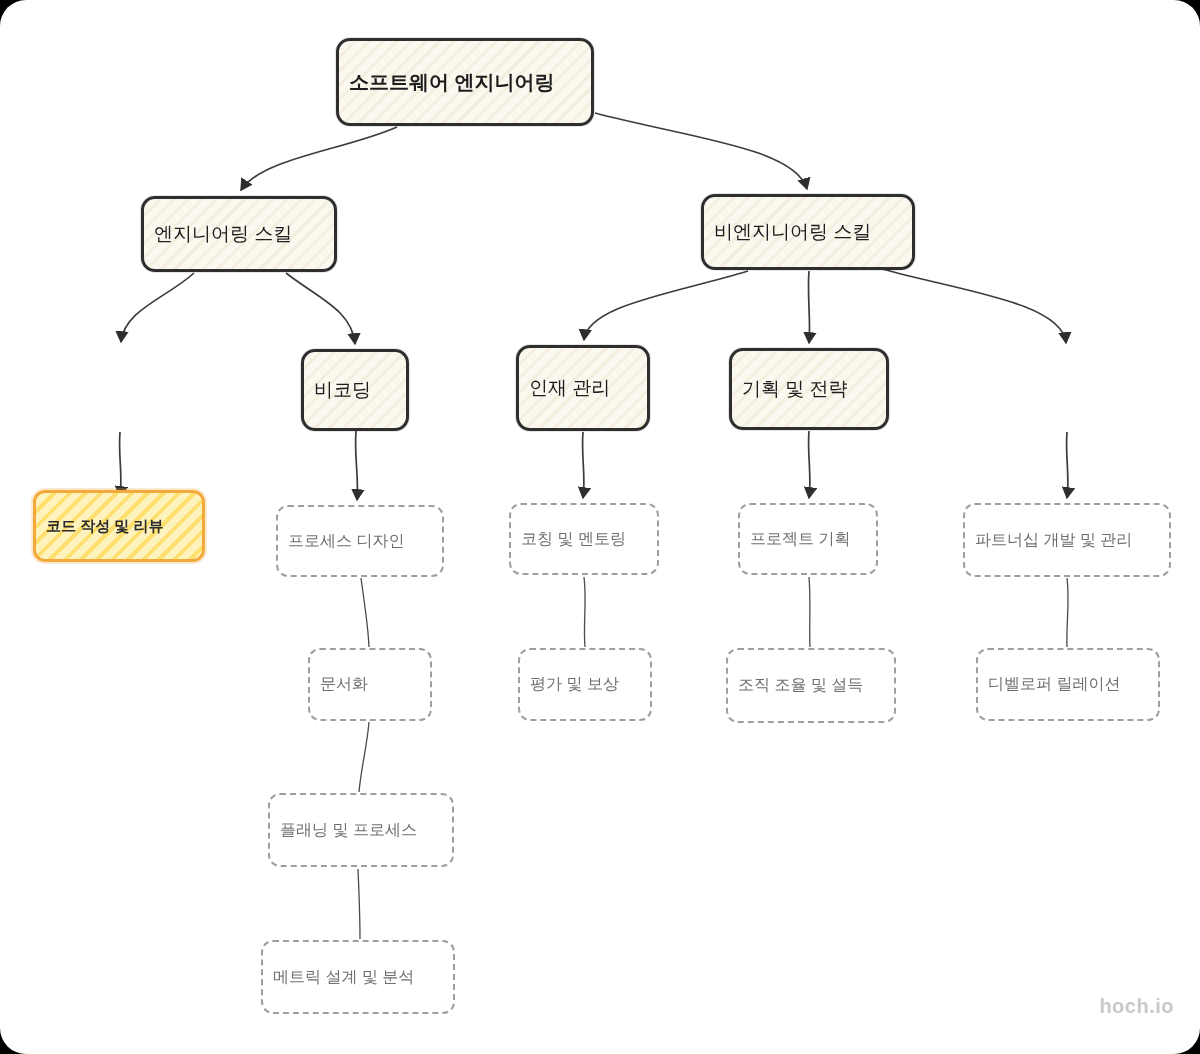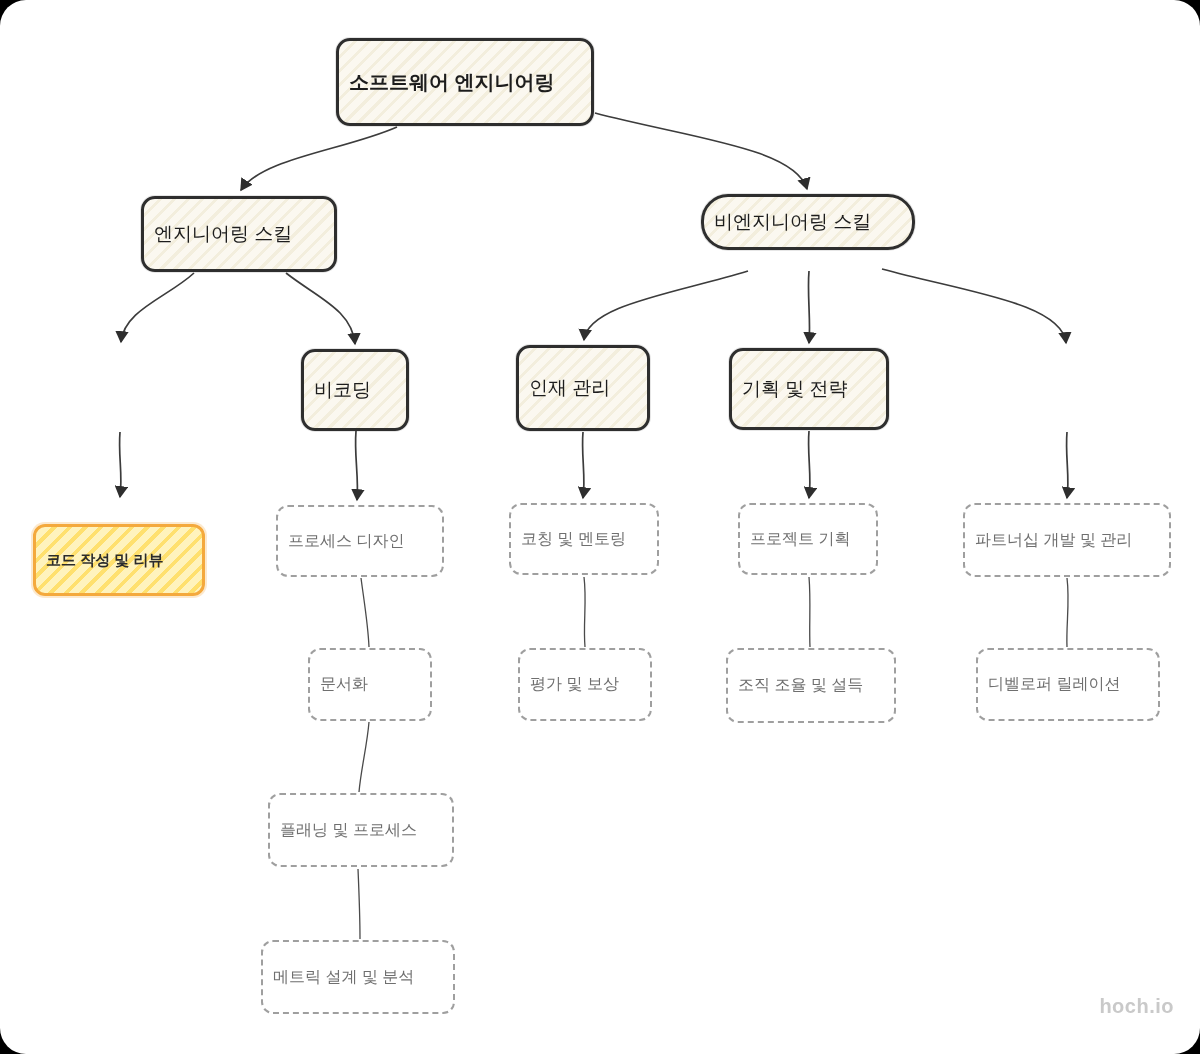--- a/index.html
+++ b/index.html
@@ -92,39 +92,39 @@
   </svg>
 
   <div class="node solid root" style="left:336px;top:38px;width:258px;height:88px;">
     <span>소프트웨어 엔지니어링</span>
   </div>
 
   <div class="node solid" style="left:141px;top:196px;width:196px;height:76px;">
     <span>엔지니어링 스킬</span>
   </div>
 
-  <div class="node solid" style="left:701px;top:194px;width:214px;height:56px;border-radius:27px;">
+  <div class="node solid" style="left:701px;top:194px;width:214px;height:76px;">
     <span>비엔지니어링 스킬</span>
   </div>
 
 
   <div class="node solid" style="left:301px;top:349px;width:108px;height:82px;">
     <span>비코딩</span>
   </div>
 
   <div class="node solid" style="left:516px;top:345px;width:134px;height:86px;">
     <span>인재 관리</span>
   </div>
 
   <div class="node solid" style="left:729px;top:348px;width:160px;height:82px;">
     <span>기획 및 전략</span>
   </div>
 
 
-  <div class="node highlight" style="left:33px;top:524px;width:172px;height:72px;">
+  <div class="node highlight" style="left:33px;top:490px;width:172px;height:72px;">
     <span>코드 작성 및 리뷰</span>
   </div>
 
   <div class="node dashed" style="left:276px;top:505px;width:168px;height:72px;">
     <span>프로세스 디자인</span>
   </div>
 
   <div class="node dashed" style="left:308px;top:648px;width:124px;height:73px;">
     <span>문서화</span>
   </div>

